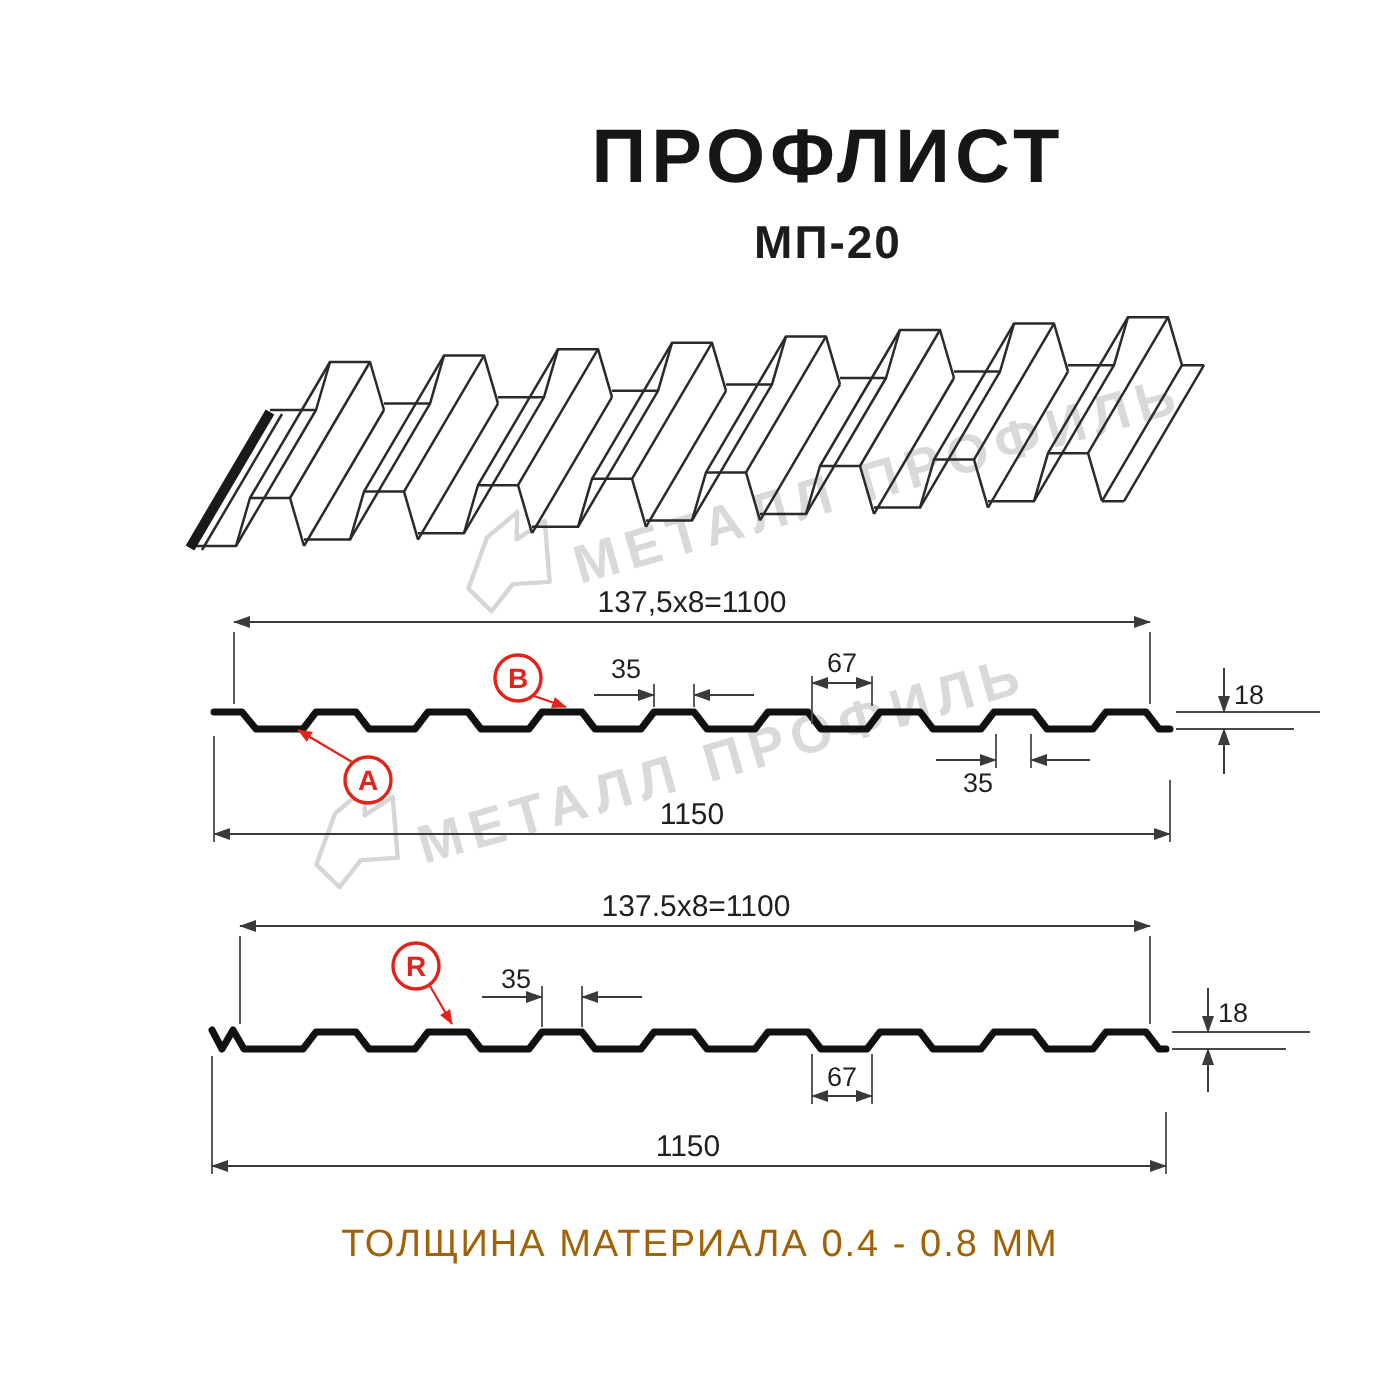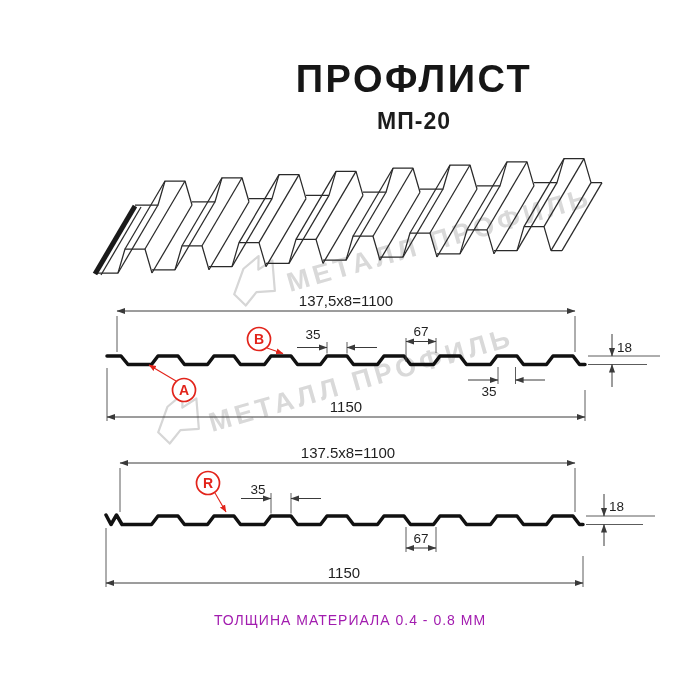--- a/index.html
+++ b/index.html
@@ -2,21 +2,21 @@
 <html><head>
 <meta charset="utf-8">
 <style>
   html,body{margin:0;padding:0;background:#fff;}
   .page{position:relative;width:700px;height:700px;background:#ffffff;overflow:hidden;
         font-family:"Liberation Sans",sans-serif;}
   .hdr{position:absolute;left:16px;top:58px;width:700px;text-align:center;padding-left:48px;}
   .title{font-size:38px;font-weight:bold;letter-spacing:2.5px;color:#161616;}
   .subtitle{margin-top:7px;font-size:23px;font-weight:bold;letter-spacing:1px;color:#1c1c1c;}
   .ftr{position:absolute;left:0;top:612px;width:700px;text-align:center;
-       font-size:14px;font-weight:500;letter-spacing:1px;color:#a21caf;}
+       font-size:19px;font-weight:500;letter-spacing:1px;color:#a16207;}
   svg{position:absolute;left:0;top:0;}
   .dimline{stroke:#3a3a3a;stroke-width:1;fill:none;}
   .extline{stroke:#4a4a4a;stroke-width:0.9;fill:none;}
   .dimtxt{font-size:13.5px;fill:#1f1f1f;}
   .dimtxt-lg{font-size:15px;fill:#1f1f1f;}
   .profile{stroke:#111111;stroke-width:3.5;fill:none;stroke-linejoin:round;stroke-linecap:round;}
   .sheet3d{stroke:#2a2a2a;stroke-width:1.25;fill:none;stroke-linejoin:round;}
   .wmtxt{font-size:27px;font-weight:bold;letter-spacing:4px;fill:#d9d9d9;}
   .wmlogo{stroke:#d6d6d6;stroke-width:2.2;fill:none;stroke-linejoin:round;}
   .redcirc{stroke:#e2231a;stroke-width:1.7;fill:#ffffff;}

